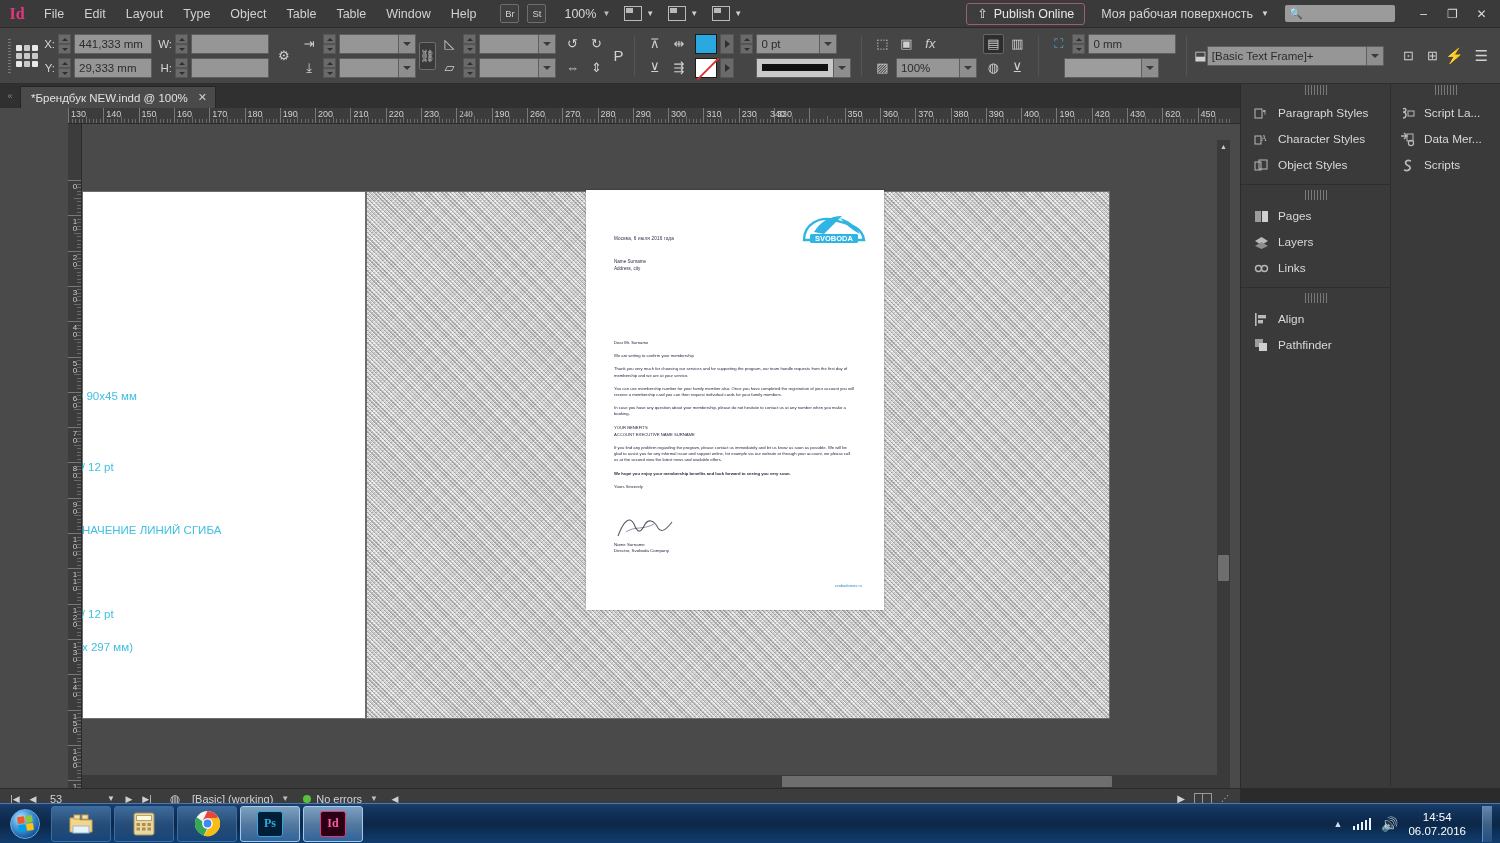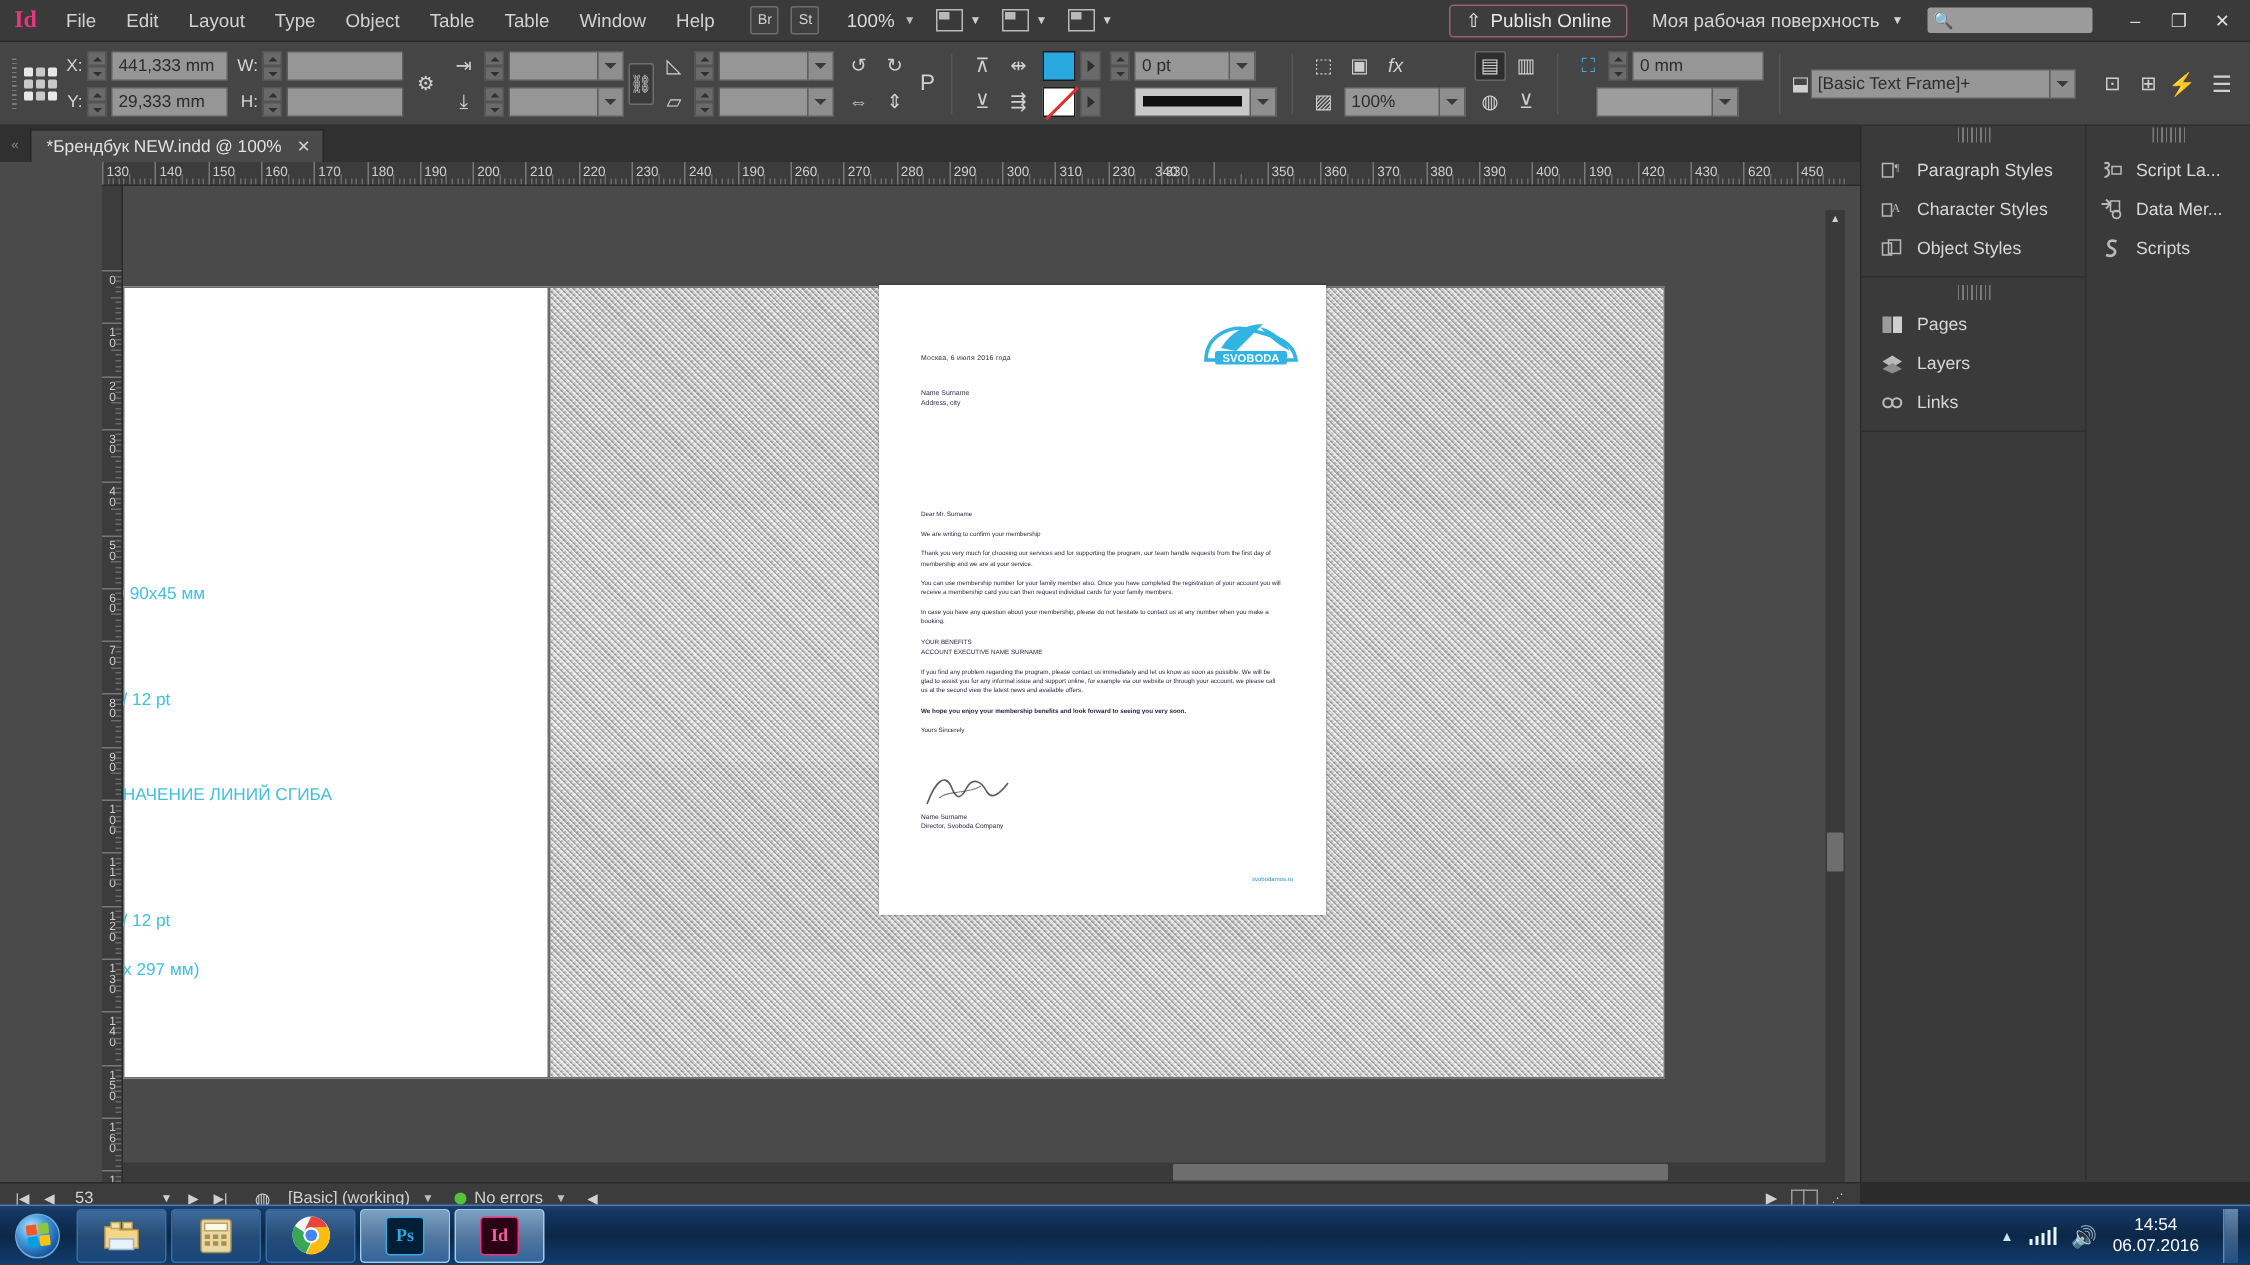--- a/index.html
+++ b/index.html
@@ -764,21 +764,21 @@
         <div class="minor" style="left: 356.53px; height: 4px;"></div>
         <div class="minor" style="left: 360.06px; height: 4px;"></div>
         <div class="minor" style="left: 363.59px; height: 4px;"></div>
         <div class="minor" style="left: 367.12px; height: 4px;"></div>
         <div class="minor" style="left: 370.65px; height: 7px;"></div>
         <div class="minor" style="left: 374.18px; height: 4px;"></div>
         <div class="minor" style="left: 377.71px; height: 4px;"></div>
         <div class="minor" style="left: 381.24px; height: 4px;"></div>
         <div class="minor" style="left: 384.77px; height: 4px;"></div>
         <div class="tick" style="left: 388.3px;"></div>
-        <div class="lbl" style="left: 391.3px;">240</div>
+        <div class="lbl" style="left: 391.3px; font-family: Liberation Serif, serif;">240</div>
         <div class="minor" style="left: 391.83px; height: 4px;"></div>
         <div class="minor" style="left: 395.36px; height: 4px;"></div>
         <div class="minor" style="left: 398.89px; height: 4px;"></div>
         <div class="minor" style="left: 402.42px; height: 4px;"></div>
         <div class="minor" style="left: 405.95px; height: 7px;"></div>
         <div class="minor" style="left: 409.48px; height: 4px;"></div>
         <div class="minor" style="left: 413.01px; height: 4px;"></div>
         <div class="minor" style="left: 416.54px; height: 4px;"></div>
         <div class="minor" style="left: 420.07px; height: 4px;"></div>
         <div class="tick" style="left: 423.6px;"></div>
@@ -1396,20 +1396,42 @@
             <span class="dicon">
               <svg width="15" height="15" viewBox="0 0 15 15">
                   <circle cx="4.5" cy="7.5" r="3" fill="none" stroke="#b9b9b9" stroke-width="1.4"></circle>
                   <circle cx="10.5" cy="7.5" r="3" fill="none" stroke="#b9b9b9" stroke-width="1.4"></circle>
                 </svg>
             </span>
             <span>Links</span>
           </div>
         </div>
 
+        <div class="dgroup nb">
+          <div class="dgrip" style="margin-bottom:3px;"></div>
+          <div class="ditem">
+            <span class="dicon">
+              <svg width="15" height="15" viewBox="0 0 15 15">
+                  <rect x="1" y="1" width="1.6" height="13" fill="#b9b9b9"></rect>
+                  <rect x="4" y="3" width="8" height="3.4" fill="#b9b9b9"></rect>
+                  <rect x="4" y="8" width="5" height="3.4" fill="#b9b9b9"></rect>
+                </svg>
+            </span>
+            <span>Align</span>
+          </div>
+          <div class="ditem">
+            <span class="dicon">
+              <svg width="15" height="15" viewBox="0 0 15 15">
+                  <rect x="1" y="1" width="8" height="8" fill="#9c9c9c"></rect>
+                  <rect x="5" y="5" width="8" height="8" fill="#d0d0d0"></rect>
+                </svg>
+            </span>
+            <span>Pathfinder</span>
+          </div>
+        </div>
 
       </div>
       <div class="dcolB">
         <div class="dgroup nb">
           <div class="ditem" style="padding-left:8px;">
             <span class="dicon">
               <svg width="15" height="15" viewBox="0 0 15 15">
                   <path d="M3 3 C7 1, 7 6, 3 6 C7 6, 7 12, 3 12" fill="none" stroke="#b9b9b9" stroke-width="1.4"></path>
                   <rect x="8" y="5" width="6" height="5" fill="none" stroke="#b9b9b9"></rect>
                 </svg>

